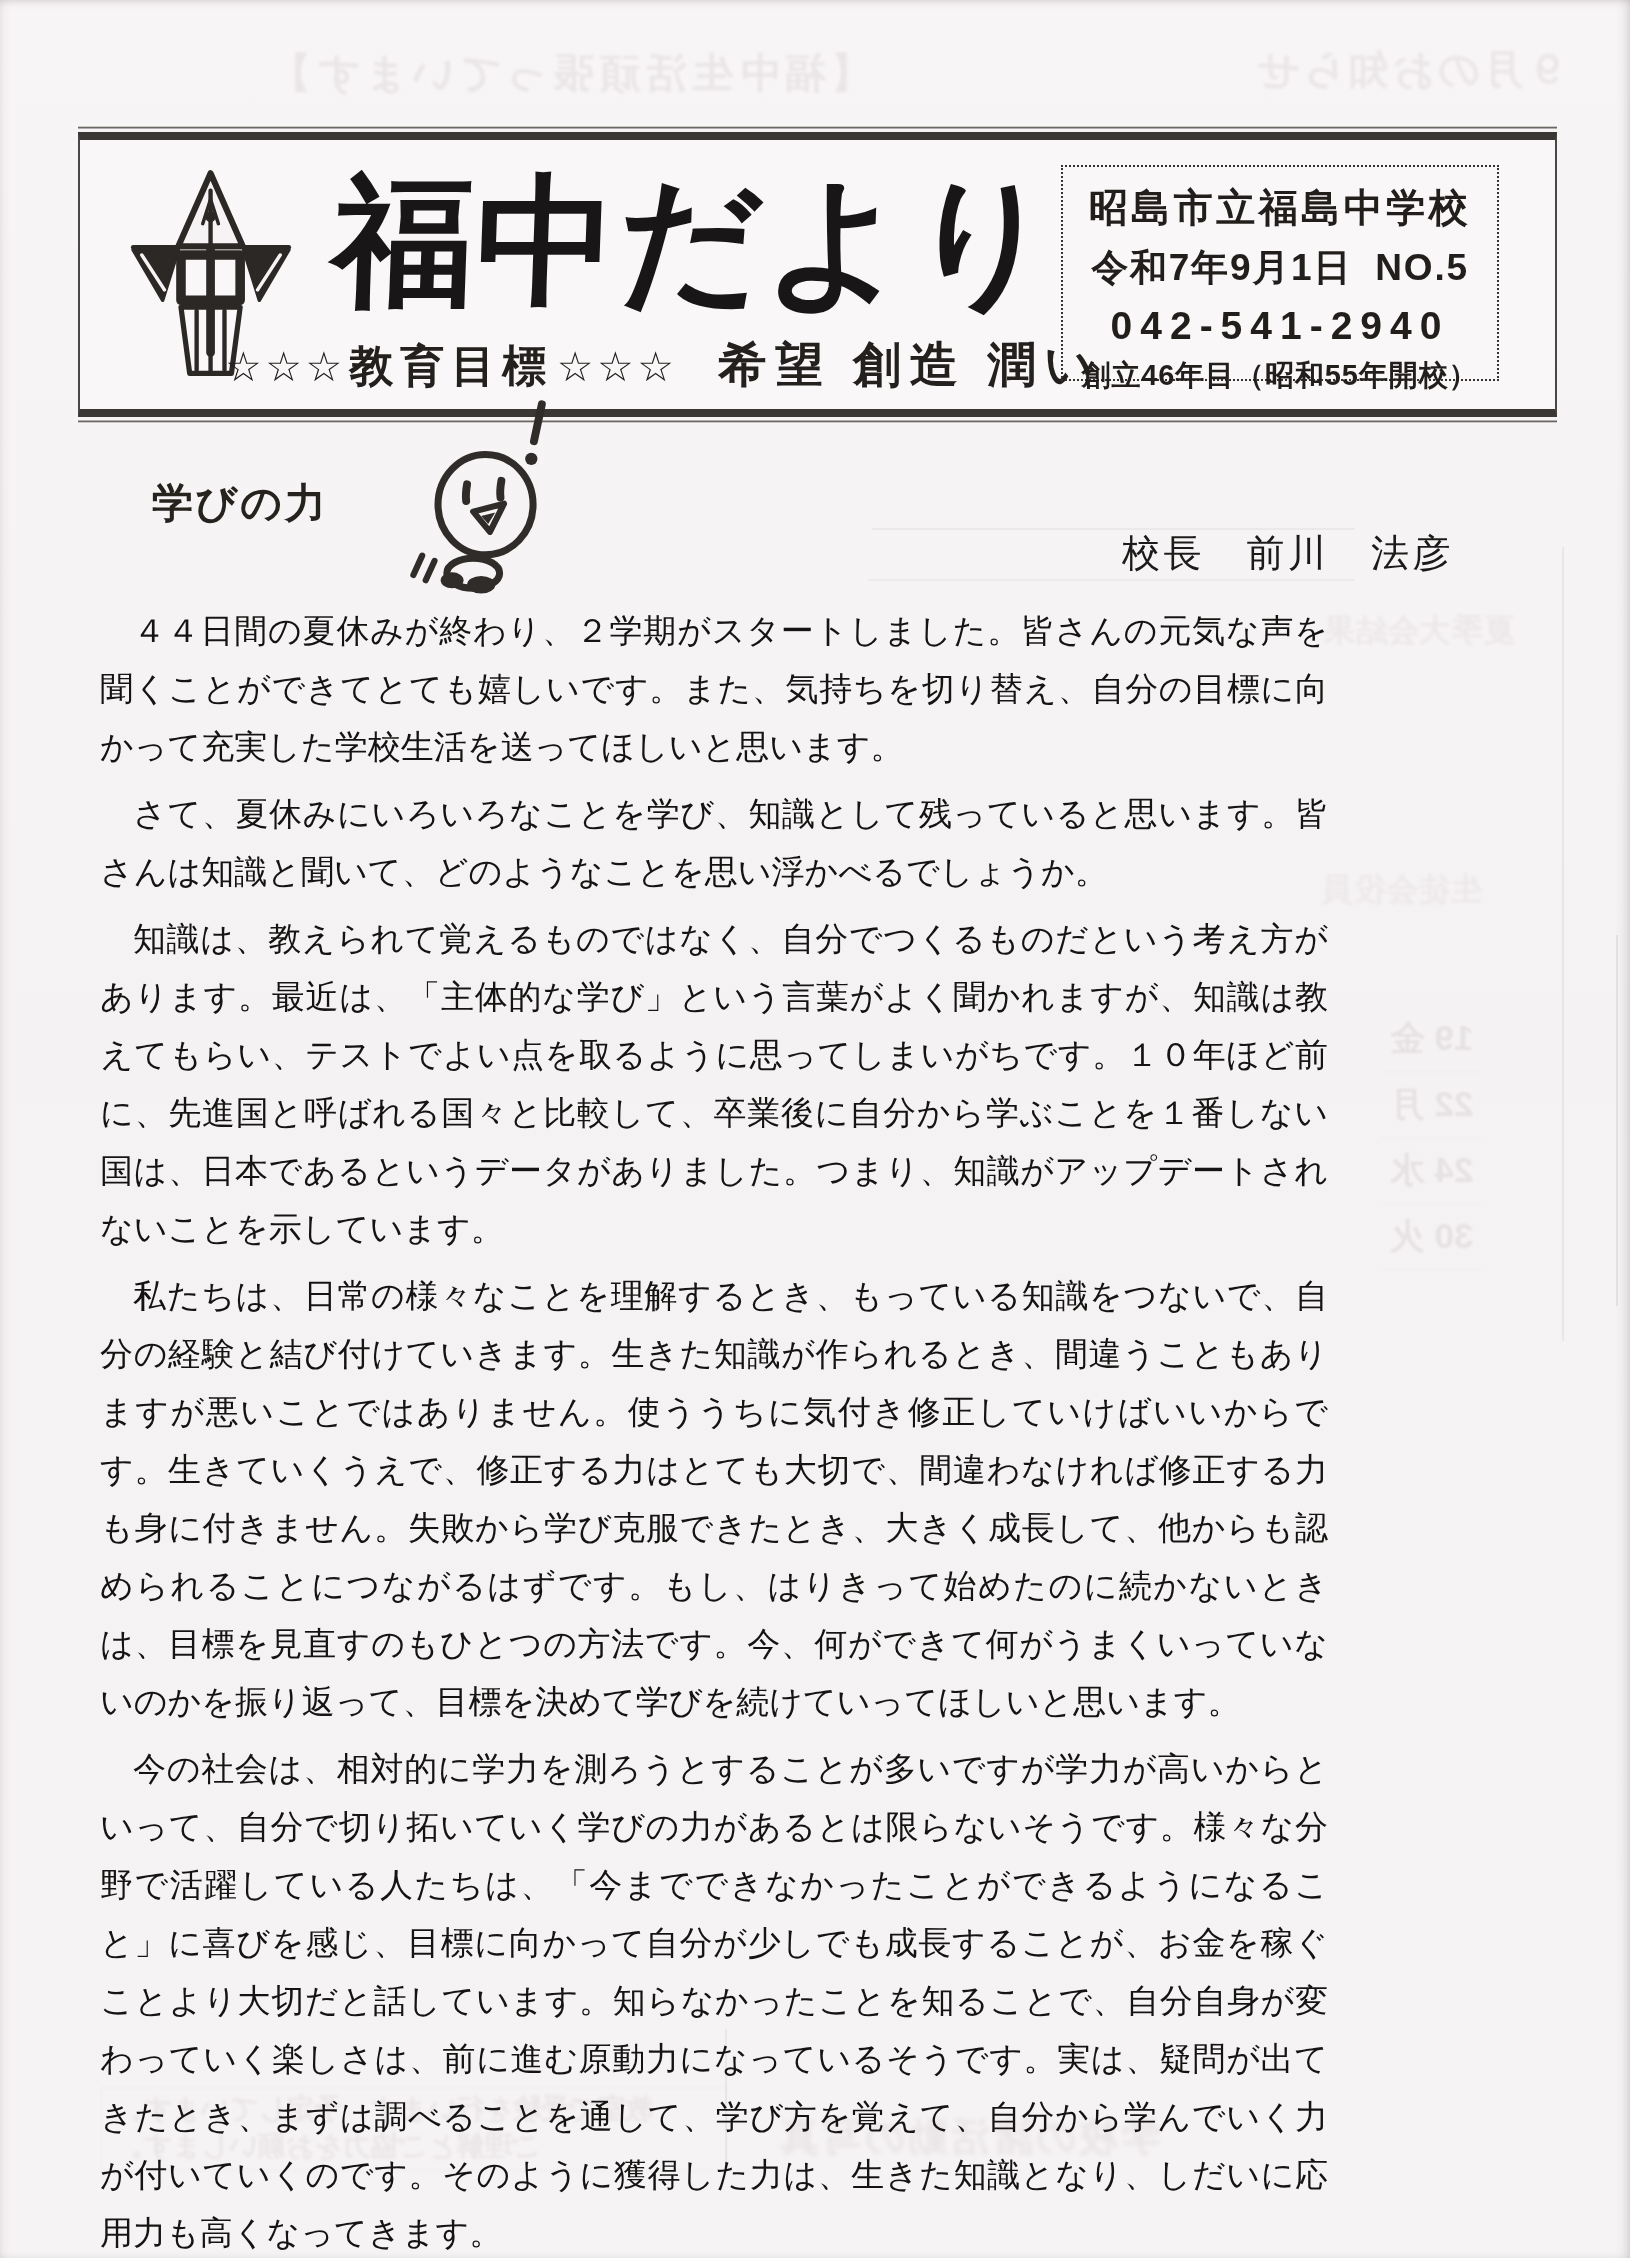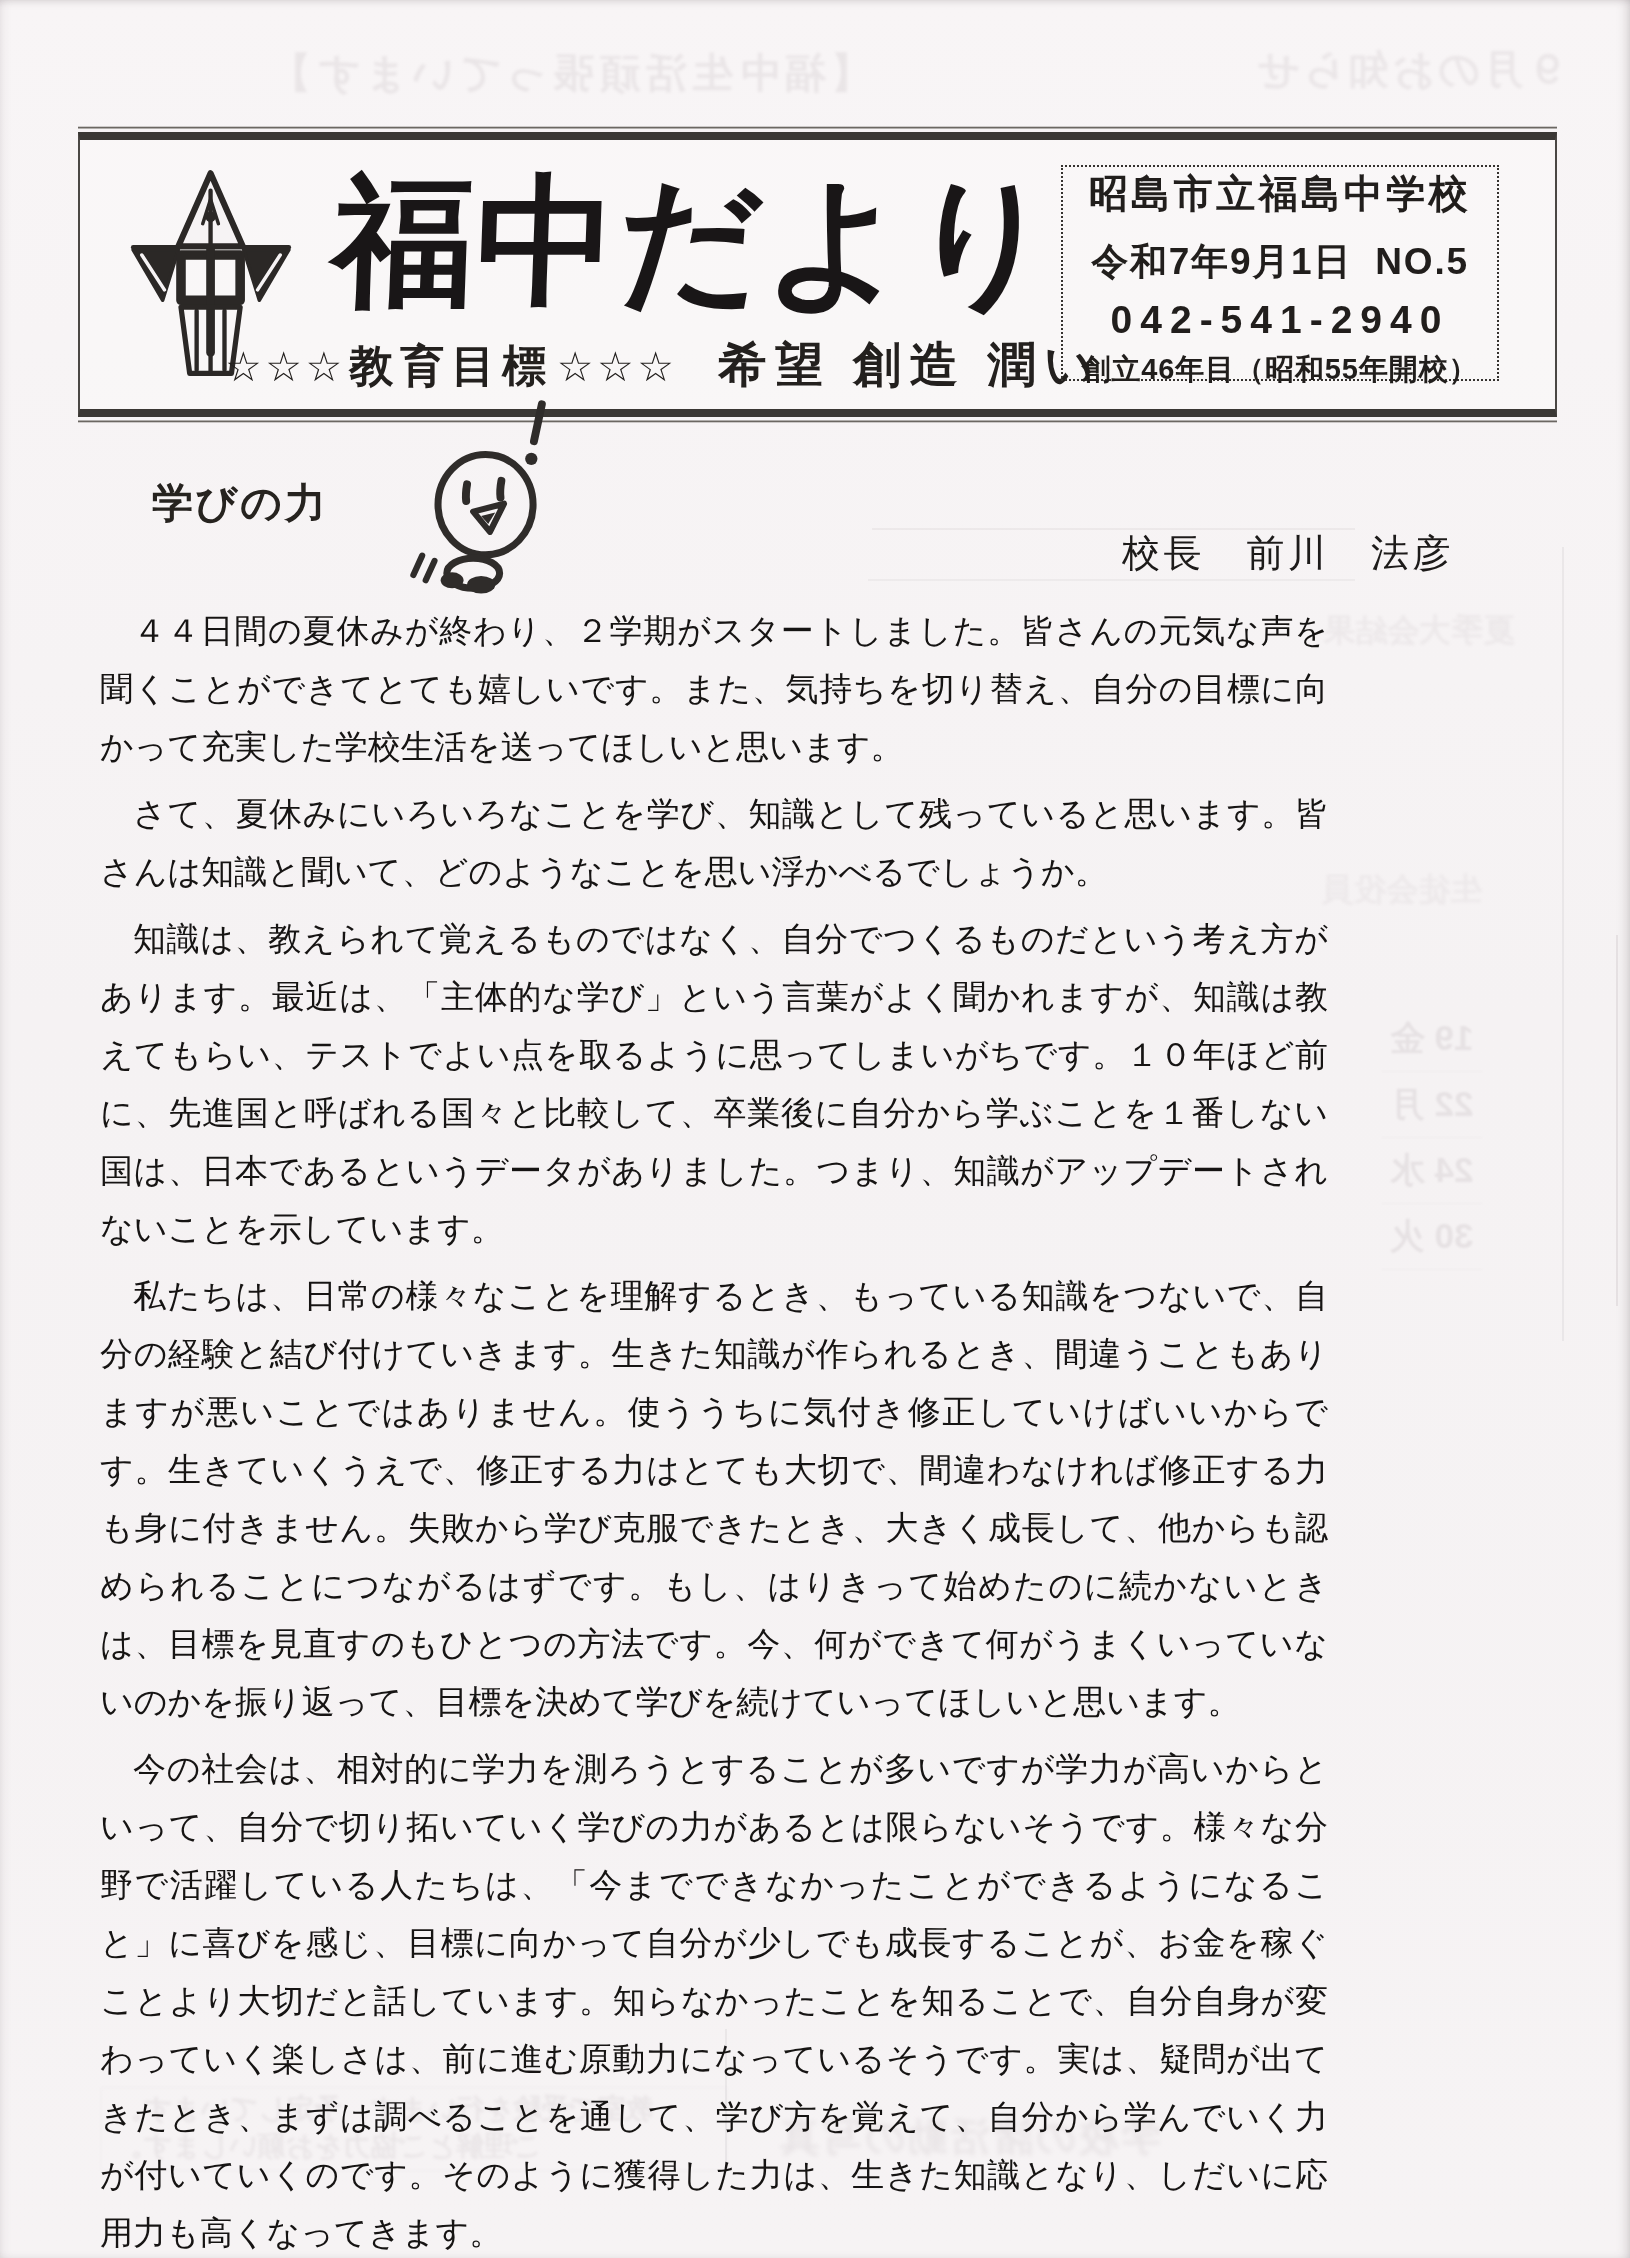--- a/index.html
+++ b/index.html
@@ -67,22 +67,22 @@
   .goal-line{position:absolute;left:225px;top:333px;white-space:nowrap;color:#23201e;}
   .goal-stars{font-size:41px;letter-spacing:3.5px;}
   .goal-label{font-size:44px;letter-spacing:7px;font-weight:bold;margin:0 3.5px;}
   .goal-values{font-size:48px;letter-spacing:8.8px;margin-left:41px;font-weight:bold;}
   .info-box{
     position:absolute;left:1061px;top:165px;width:434px;height:212px;
     border:2.6px dotted #35322f;
     text-align:center;color:#211e1c;
     font-family:"Liberation Sans","DejaVu Sans",sans-serif;
   }
-  .info-school{font-size:39px;font-weight:bold;letter-spacing:3.5px;}
-  .info-date{font-size:37px;font-weight:bold;letter-spacing:1.8px;margin-top:16px;}
+  .info-school{font-size:39px;font-weight:bold;letter-spacing:3.5px;margin-top:14px;}
+  .info-date{font-size:37px;font-weight:bold;letter-spacing:1.8px;margin-top:8px;}
   .info-date .no{margin-left:23px;}
   .info-phone{font-size:39px;font-weight:bold;letter-spacing:8px;margin-top:10.6px;}
   .info-founding{font-size:29px;font-weight:bold;letter-spacing:0.9px;margin-top:8.8px;text-align:center;}
   
   .article-heading{
     position:absolute;left:152px;top:476px;
     font-size:41px;font-weight:700;letter-spacing:2.6px;color:#26231f;
     font-family:"Liberation Sans","DejaVu Sans",sans-serif;
   }
   .doodle{position:absolute;left:399px;top:399px;width:181px;height:198px;}

